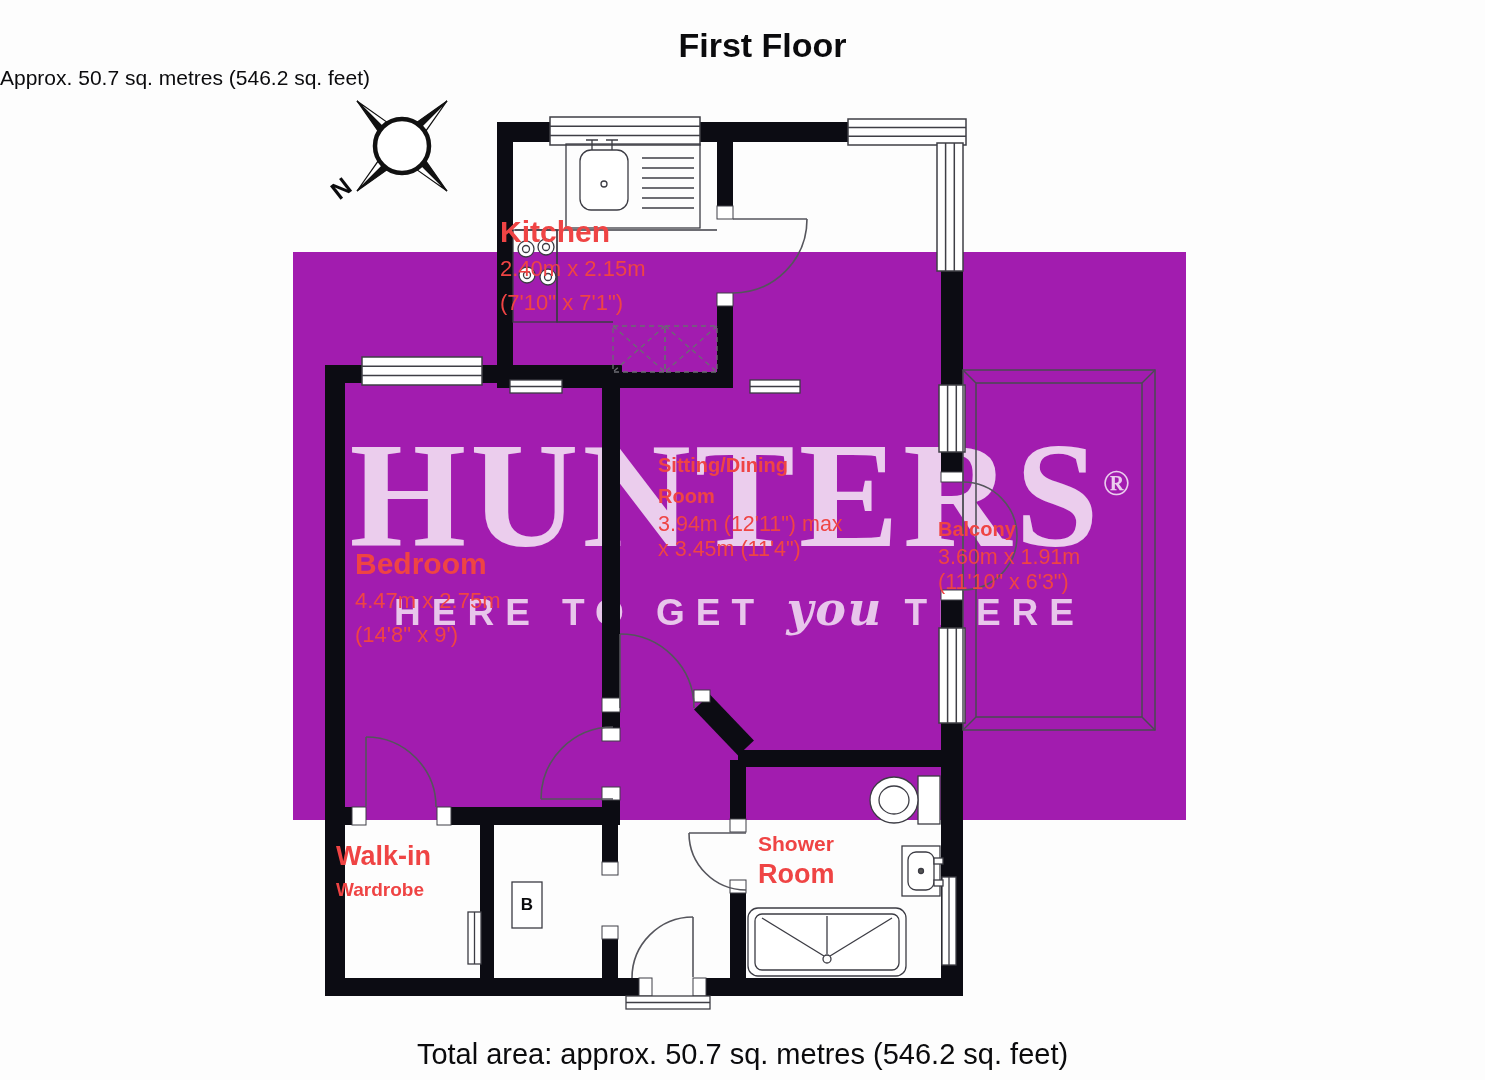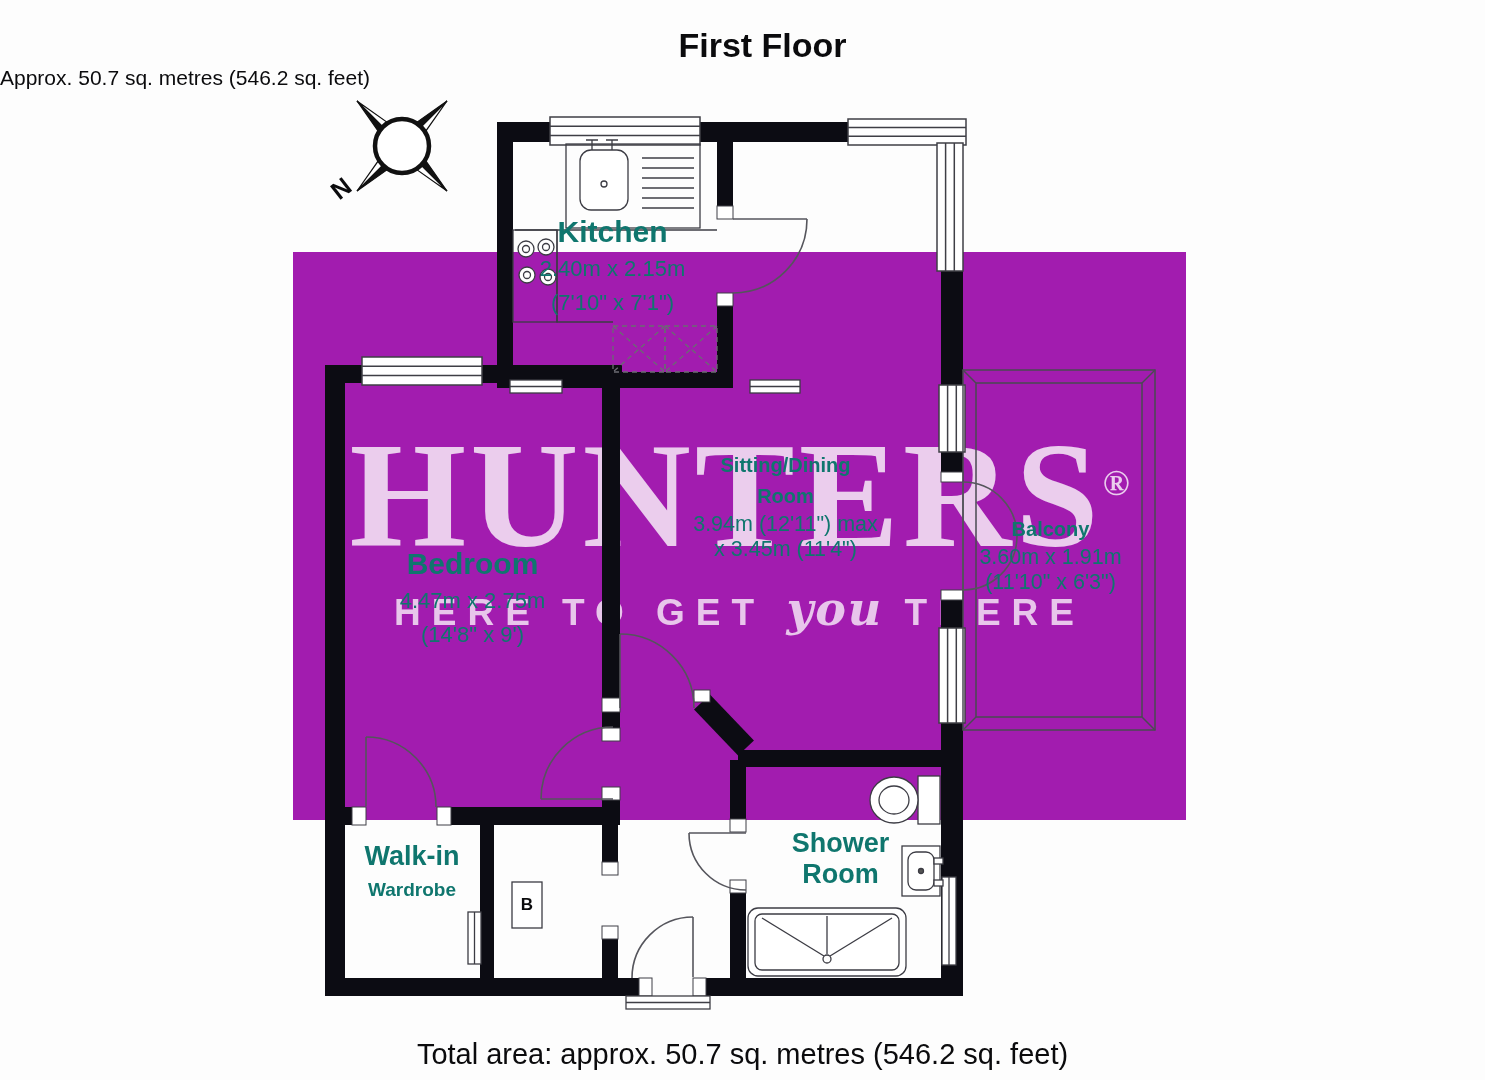--- a/index.html
+++ b/index.html
@@ -11,21 +11,21 @@
             font-family:"Liberation Serif", serif;font-weight:bold;font-size:150px;line-height:1;
             color:rgba(255,255,255,0.78);letter-spacing:4px;white-space:nowrap;}
   #wm-brand .reg{font-size:36px;vertical-align:super;letter-spacing:0;}
   #wm-tagline{position:absolute;left:0;top:330px;width:100%;text-align:center;
               font-weight:bold;font-size:37px;letter-spacing:11px;color:rgba(255,255,255,0.75);
               white-space:nowrap;}
   #wm-tagline .script{font-family:"DejaVu Serif", serif;font-style:italic;font-size:46px;
                       letter-spacing:2px;text-transform:none;}
   svg#plan{position:absolute;left:0;top:0;}
   
-  .room-label{position:absolute;text-align:center;color:#0f766e;}
+  .room-label{position:absolute;text-align:left;color:#ef4444;}
   .room-name{font-weight:bold;font-size:30px;line-height:32px;}
   .room-name-sm{font-weight:bold;font-size:20px;line-height:31px;}
   .room-dims{font-size:22px;line-height:26px;margin-top:8px;}
   .room-dims-sm{font-size:21.5px;line-height:25px;}
   #title{position:absolute;left:0;top:26px;width:100%;text-align:center;
          font-weight:bold;font-size:34px;padding-left:20px;}
   #subtitle{position:absolute;left:0;top:66px;width:100%;text-align:left;font-size:21px;}
   #footer-total{position:absolute;left:0;top:1038px;width:100%;text-align:center;font-size:29px;}
   #b-label{position:absolute;left:512px;top:882px;width:30px;height:46px;line-height:46px;
            text-align:center;font-size:17px;font-weight:bold;}
@@ -292,21 +292,21 @@
     <div class="room-dims-sm">3.60m x 1.91m</div>
     <div class="room-dims-sm">(11'10" x 6'3")</div>
   </div>
 
   <div class="room-label" style="left:336px;top:840px;width:152px;">
     <div class="room-name-sm" style="font-size:27px;line-height:33px;">Walk-in</div>
     <div class="room-name-sm" style="font-size:19px;line-height:33px;">Wardrobe</div>
   </div>
 
   <div class="room-label" style="left:758px;top:828px;width:165px;">
-    <div class="room-name-sm" style="font-size:27px;line-height:31px;">Shower</div>
+    <div class="room-name-sm" style="font-size:21px;line-height:31px;">Shower</div>
     <div class="room-name-sm" style="font-size:27px;line-height:31px;">Room</div>
   </div>
 
   <div id="b-label">B</div>
   <div id="n-label">N</div>
 
   <div id="footer-total">Total area: approx. 50.7 sq. metres (546.2 sq. feet)</div>
 </div>
 
 </body></html>

